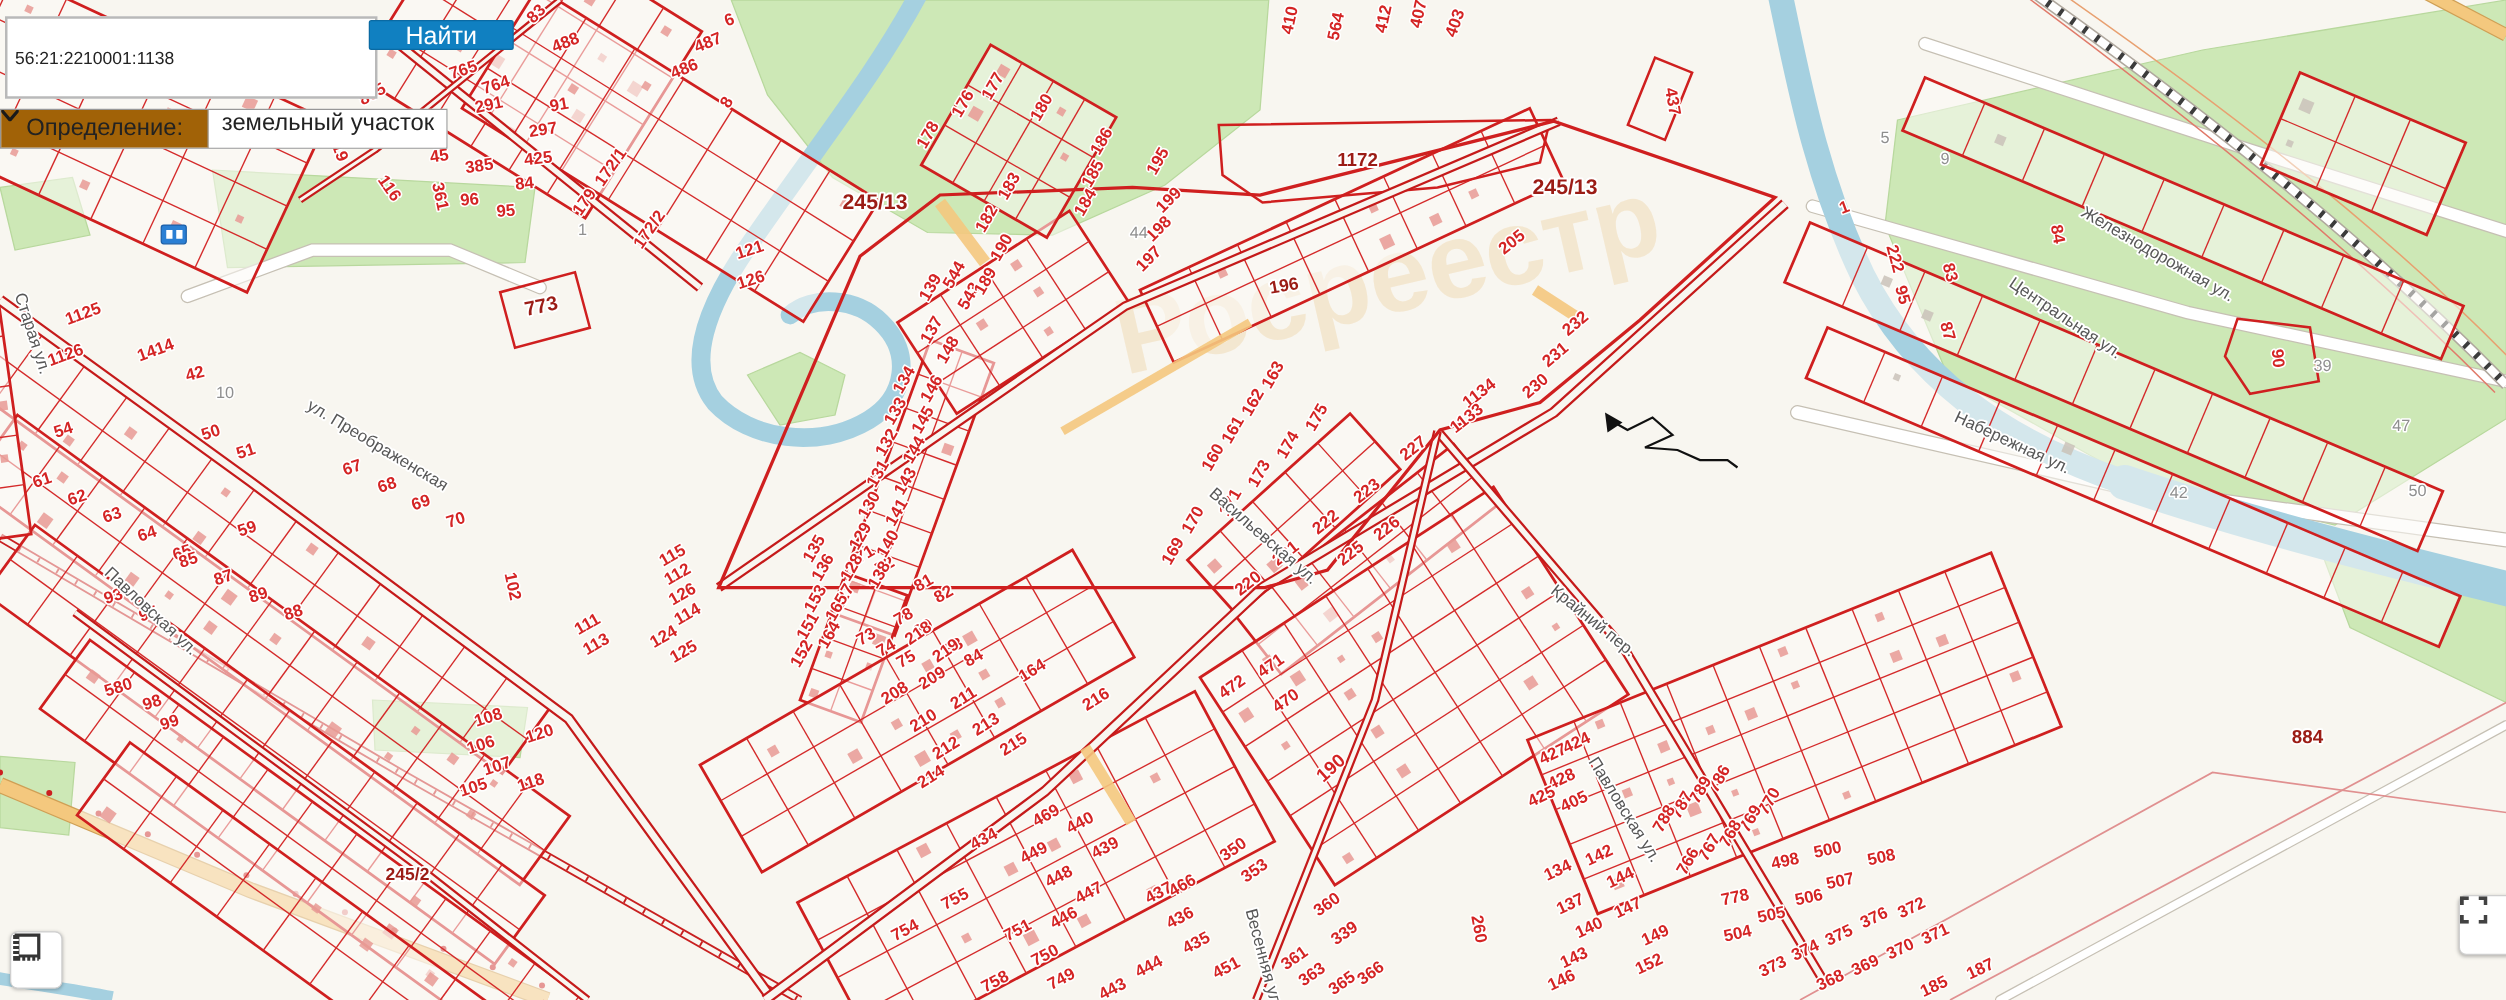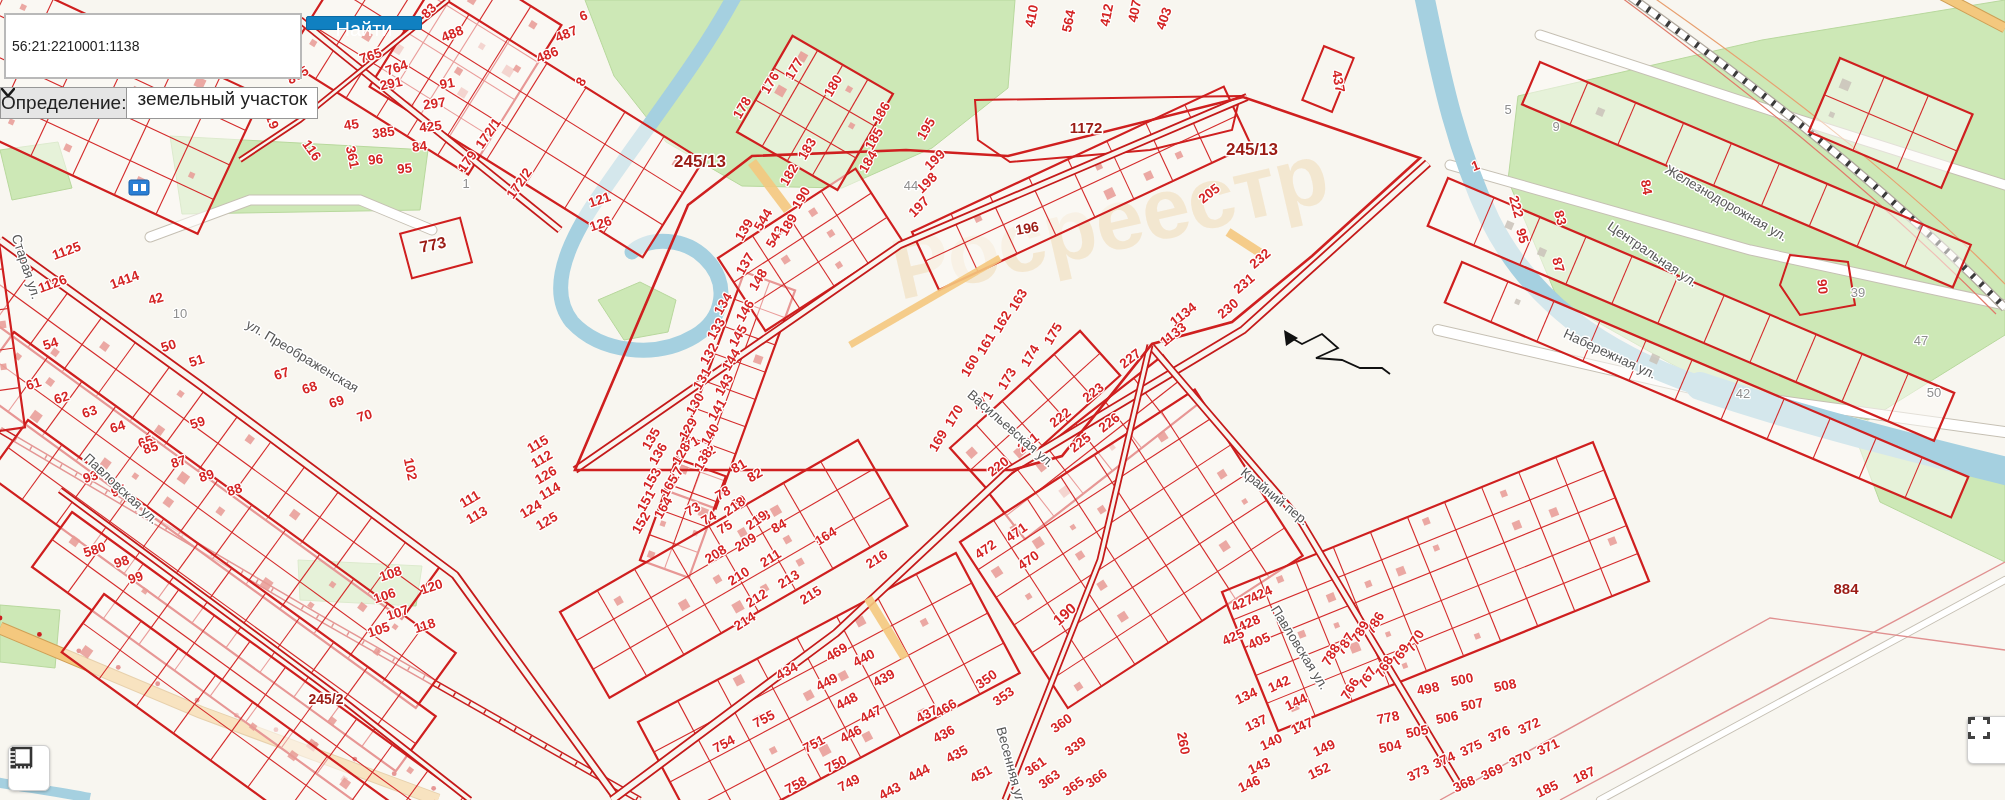--- a/index.html
+++ b/index.html
@@ -3,25 +3,25 @@
 <meta charset="utf-8">
 <style>
   html,body{margin:0;padding:0;background:#e8e8e8;}
   .stage{position:relative;width:2005px;height:800px;overflow:hidden;background:#f8f6f0;
          font-family:"Liberation Sans",sans-serif;}
   .stage svg{position:absolute;left:0;top:0;}
   svg text{font-family:"Liberation Sans",sans-serif;}
 
   .search-input{position:absolute;left:4px;top:13px;width:282px;height:30px;border:2px solid #b9b9b9;
     background:#fff;font-size:14px;color:#222;padding:16px 6px;font-family:"Liberation Sans",sans-serif;outline:none;}
-  .find-btn{position:absolute;left:306px;top:16px;width:116px;height:14px;background:#1080c1;border:1px solid #0a6aa3;
+  .find-btn{position:absolute;left:295px;top:16px;width:116px;height:24px;background:#1080c1;border:1px solid #0a6aa3;
     color:#fff;font-size:20px;font-family:"Liberation Sans",sans-serif;border-radius:2px;cursor:pointer;}
   .def-row{position:absolute;left:0;top:87px;height:30px;background:#fff;border:1px solid #979797;
     display:flex;align-items:center;font-size:19px;color:#222;}
-  .def-label{padding:0 0;border-right:1px solid #979797;height:100%;display:flex;align-items:center;background:#e5e5e5;}
+  .def-label{padding:0 20px;border-right:1px solid #979797;height:100%;display:flex;align-items:center;background:#a16207;}
   .def-select{display:flex;align-items:flex-start;gap:26px;padding:0 10px;cursor:pointer;background:#fff;height:100%;}
   .chev{width:14px;height:9px;}
 
   .tool-btn{position:absolute;background:#fff;border:1px solid #cfcfcf;border-radius:6px;
     box-shadow:0 1px 3px rgba(0,0,0,.25);display:flex;align-items:center;justify-content:center;cursor:pointer;}
   .measure-btn{left:8px;top:745px;width:40px;height:44px;}
   .fullscreen-btn{left:1967px;top:716px;width:38px;height:46px;border-radius:6px 0 0 6px;}
 </style>
 </head>
 <body>

